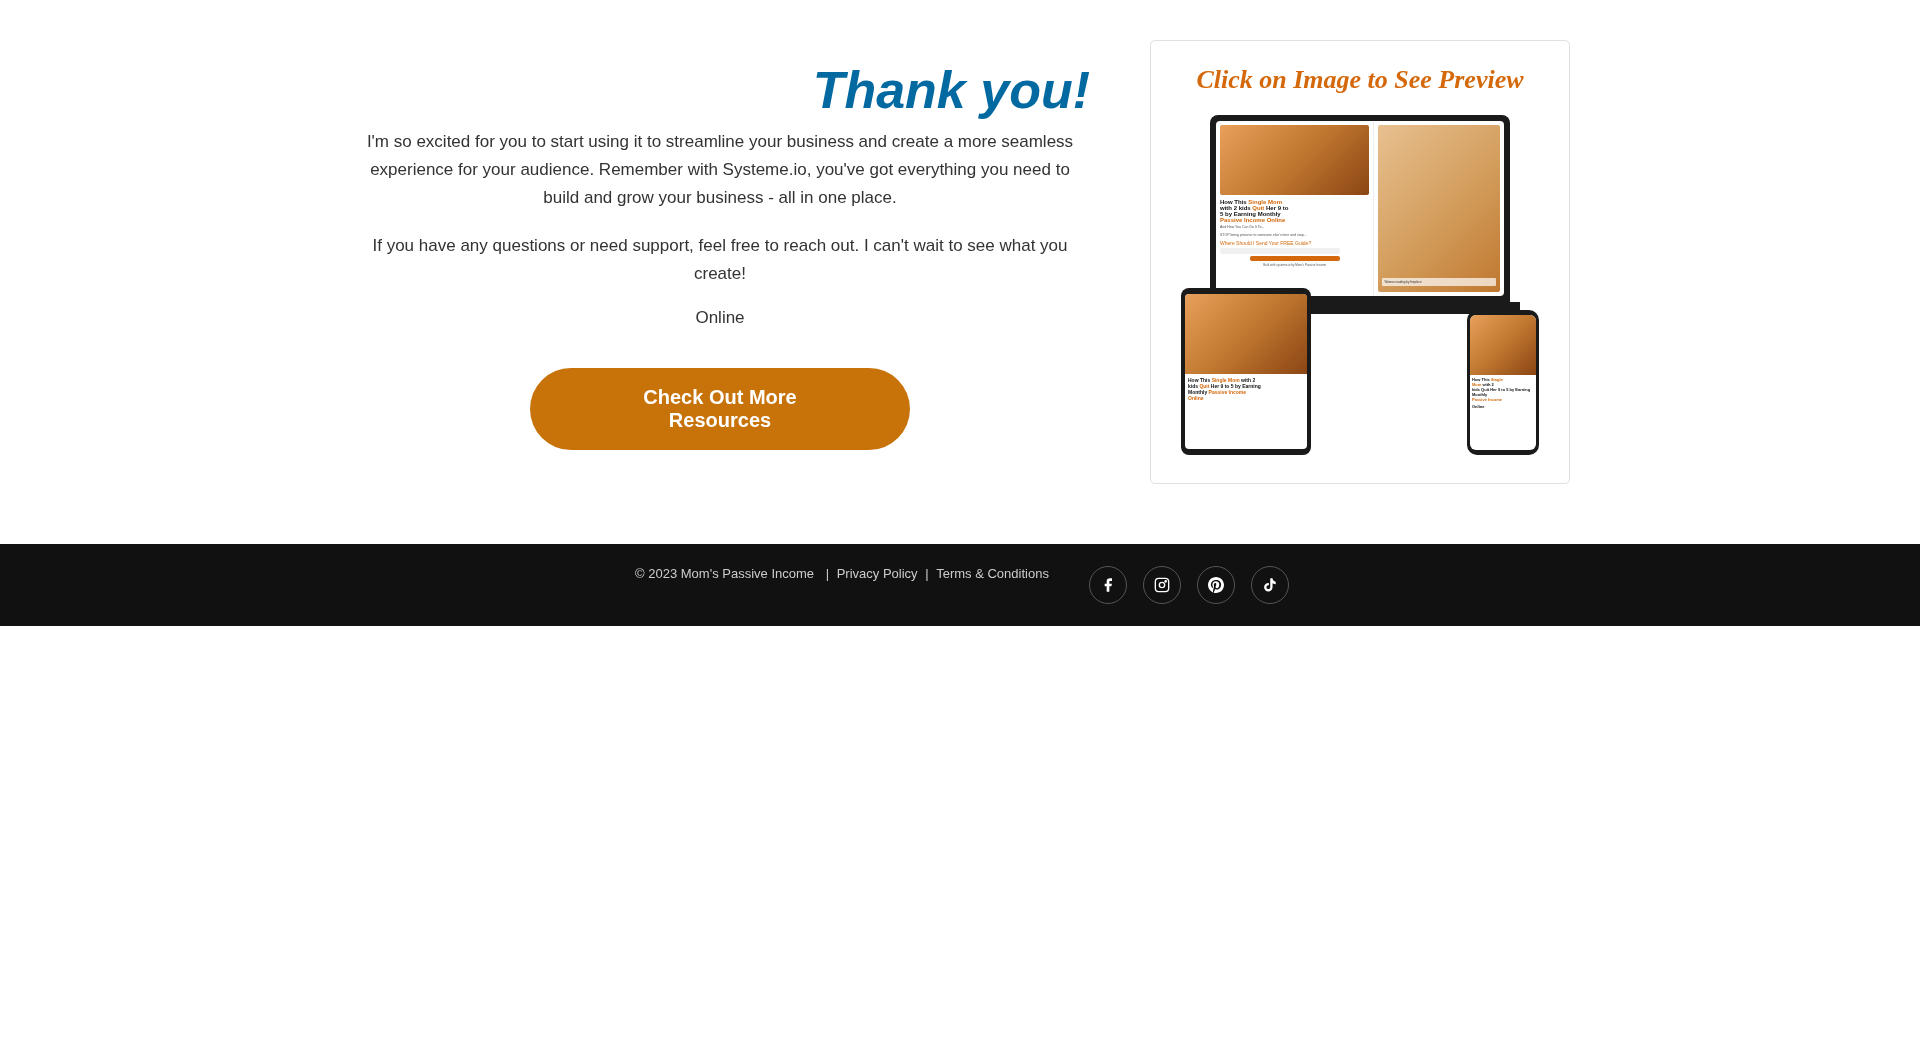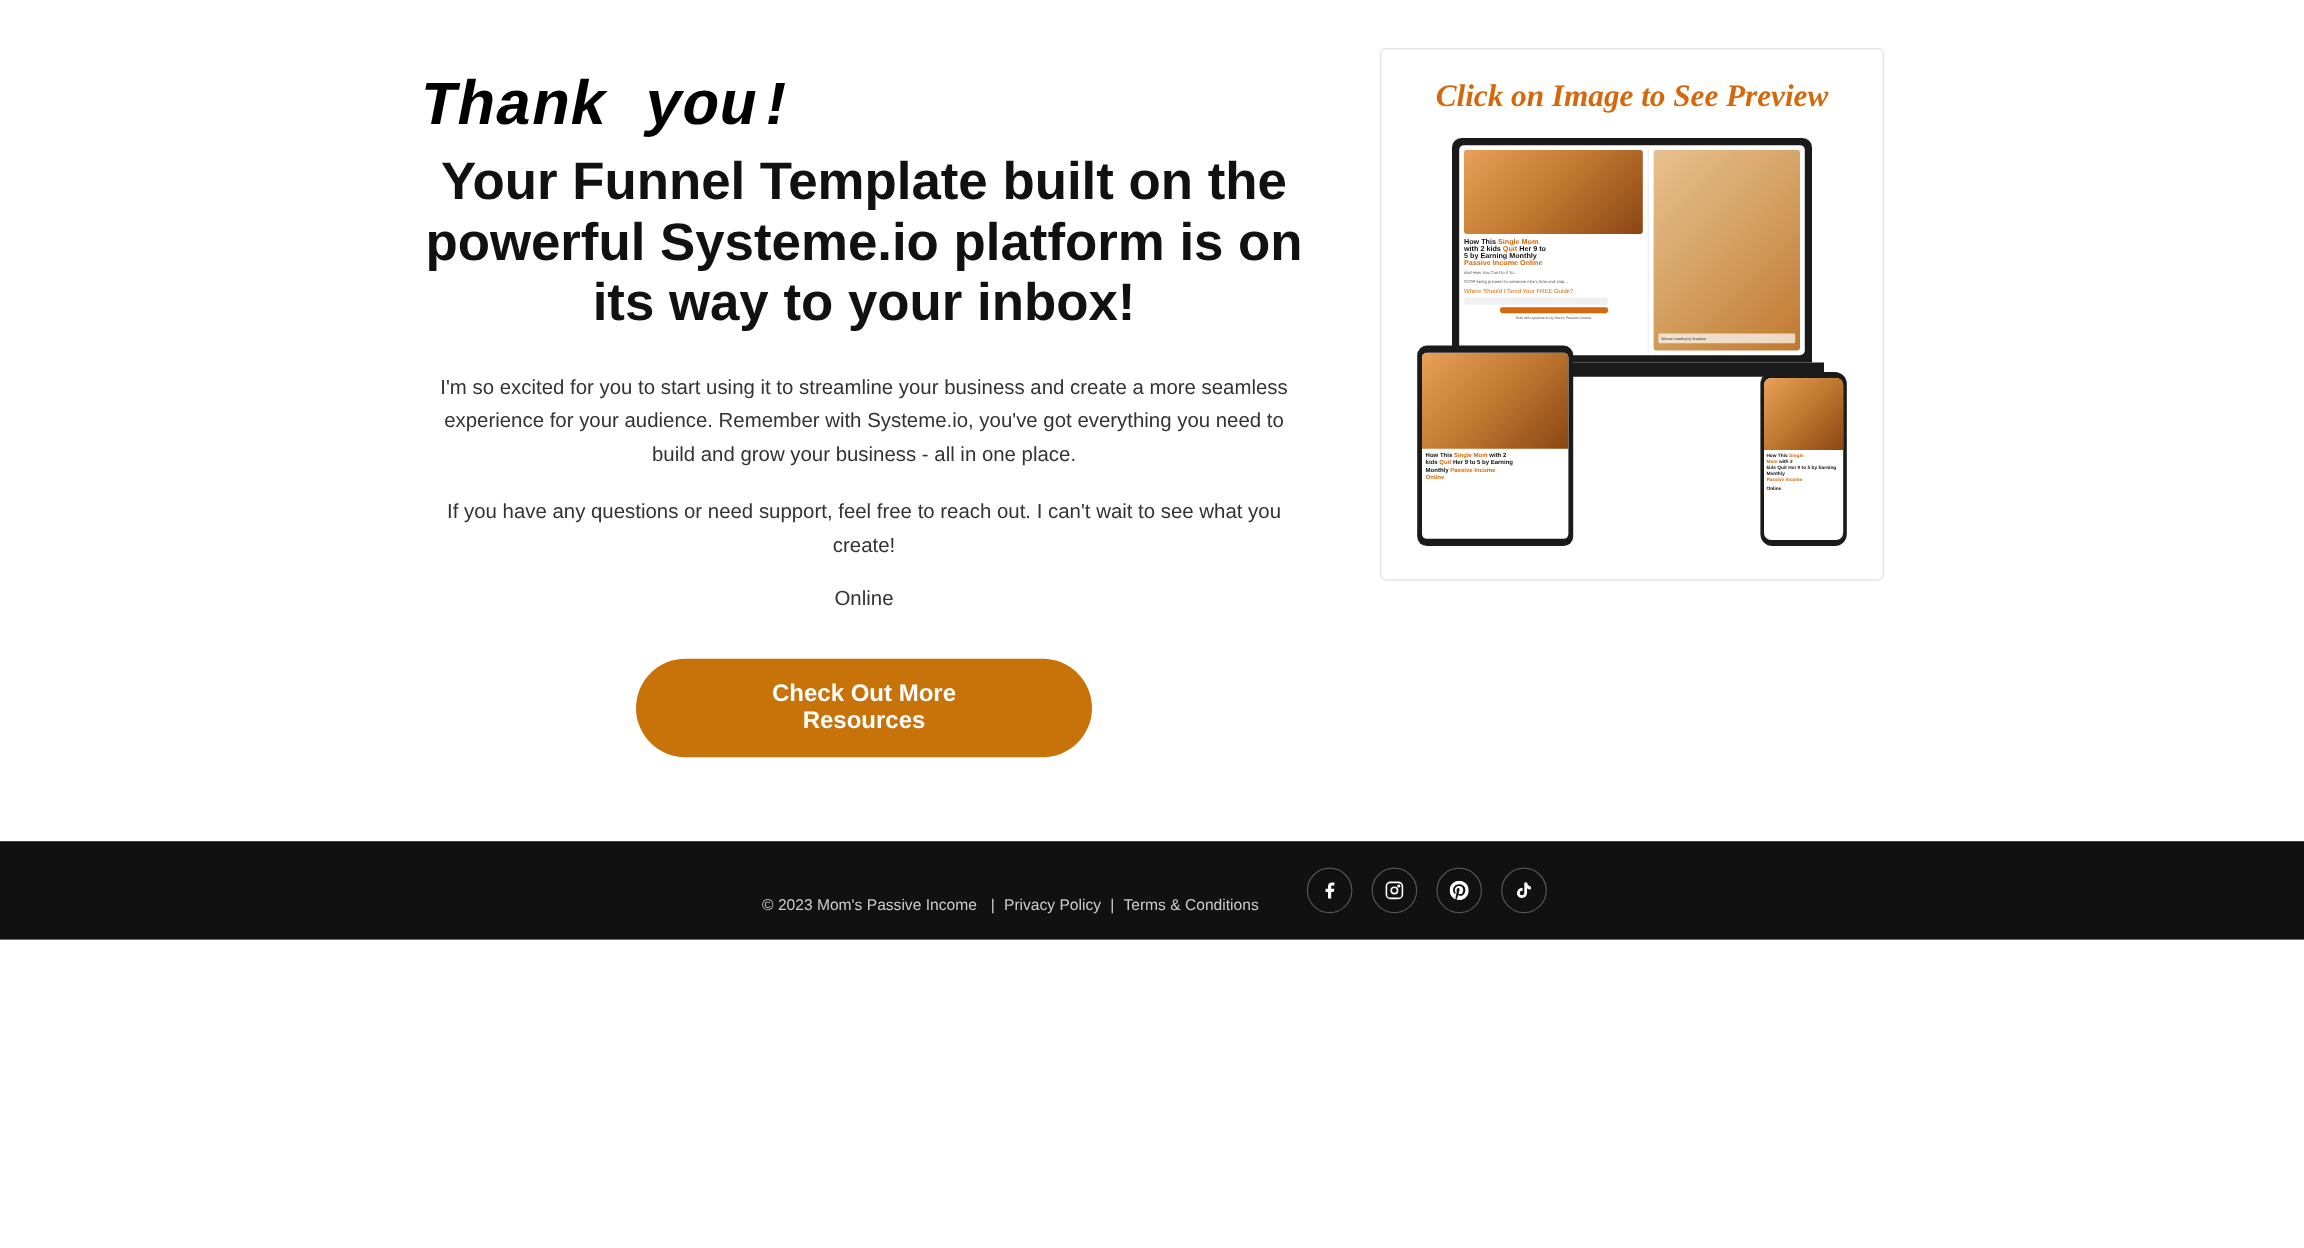--- a/index.html
+++ b/index.html
@@ -28,25 +28,25 @@
 
     .left-section {
       flex: 1;
       max-width: 740px;
       padding-top: 20px;
     }
 
     .thank-you-title {
       font-style: italic;
       font-weight: 900;
-      color: #000000;
+      color: #0369a1;
       font-size: 52px;
-      text-align: left;
+      text-align: right;
       margin-bottom: 8px;
-      font-family: Liberation Mono, monospace;
+      font-family: Liberation Sans, sans-serif;
     }
 
     .main-heading {
       font-weight: 900;
       color: #111;
       font-size: 44px;
       text-align: center;
       line-height: 1.15;
       margin-bottom: 30px;
     }
@@ -221,21 +221,21 @@
       width: 60%;
       margin: 2px auto;
     }
 
     
     .footer {
       background: #111;
       color: #ccc;
       padding: 22px 20px;
       display: flex;
-      align-items: flex-end;
+      align-items: flex-start;
       justify-content: center;
       gap: 40px;
       width: 1920px;
     }
 
     .footer-copy {
       font-size: 13px;
       color: #ccc;
     }
 
@@ -267,21 +267,20 @@
       font-size: 16px;
     }
   </style>
 </head>
 <body>
 
 <div class="main-content">
   <div class="left-section">
     <div class="thank-you-title">Thank you!</div>
 
-    <h1 class="main-heading">Your Funnel Template built on the powerful Systeme.io platform is on its way to your inbox!</h1>
 
     <p class="body-text">I'm so excited for you to start using it to streamline your business and create a more seamless experience for your audience. Remember with Systeme.io, you've got everything you need to build and grow your business - all in one place.</p>
 
     <p class="body-text">If you have any questions or need support, feel free to reach out. I can't wait to see what you create!</p>
 
     <p class="signature">Online</p>
 
 
     <button class="cta-button">Check Out More Resources</button>
   </div>

